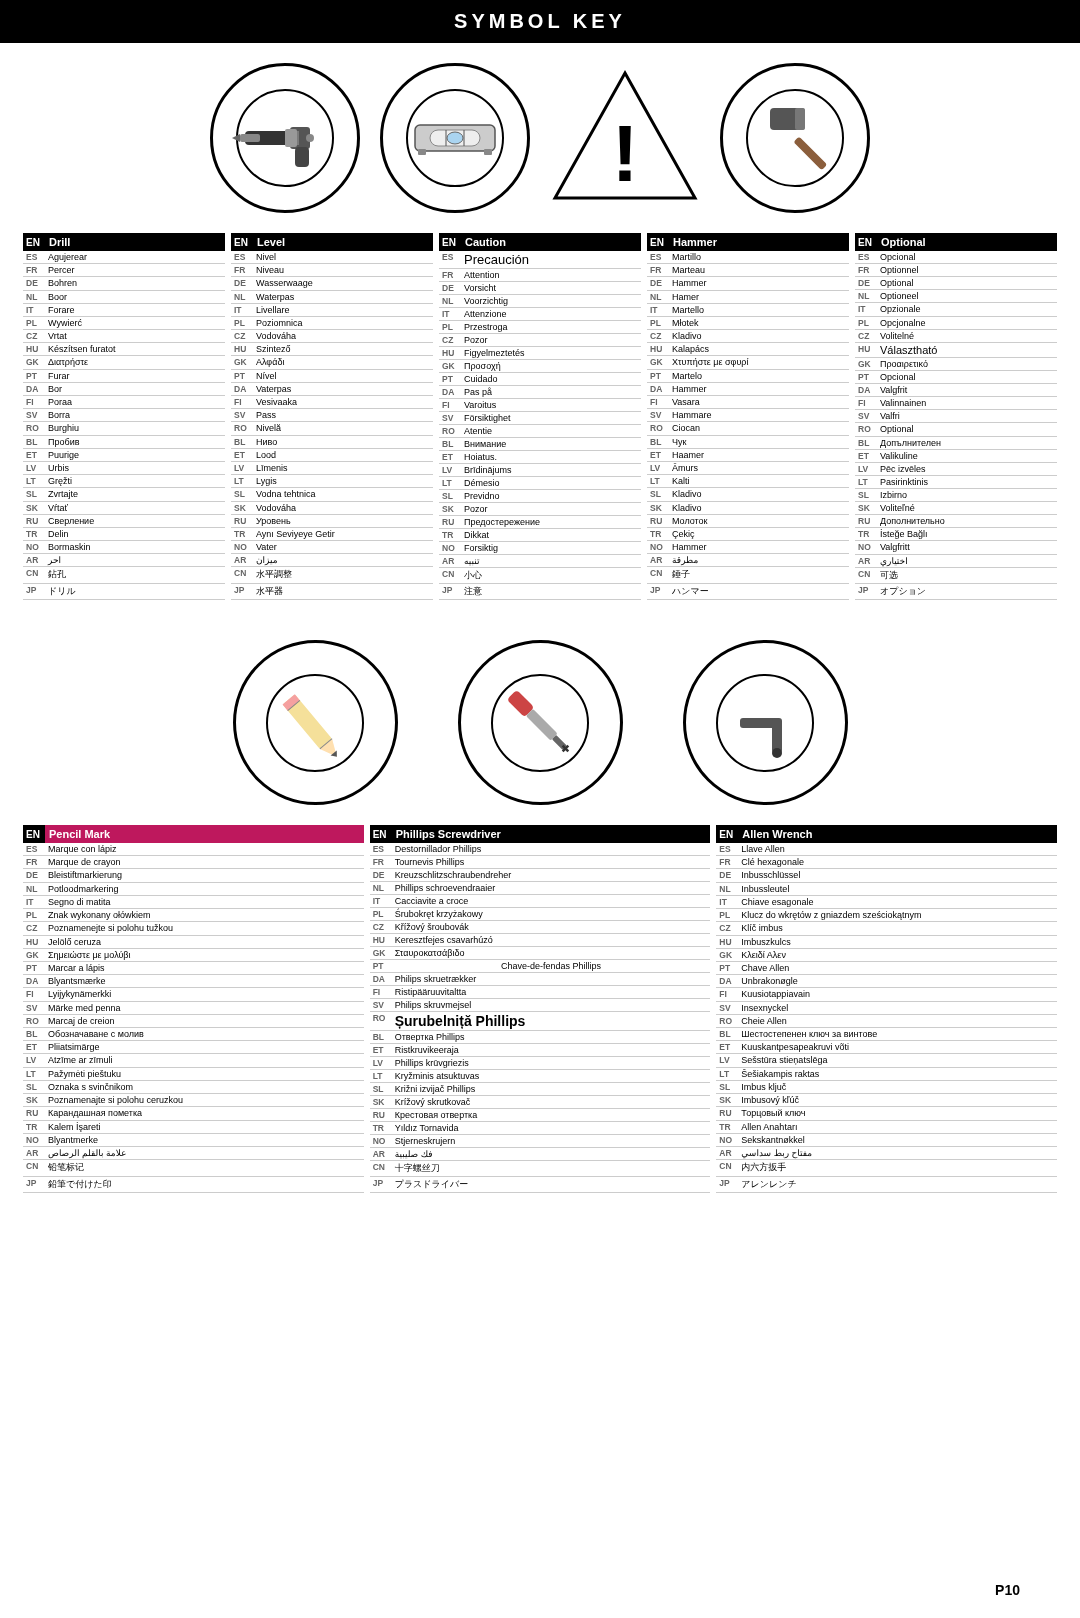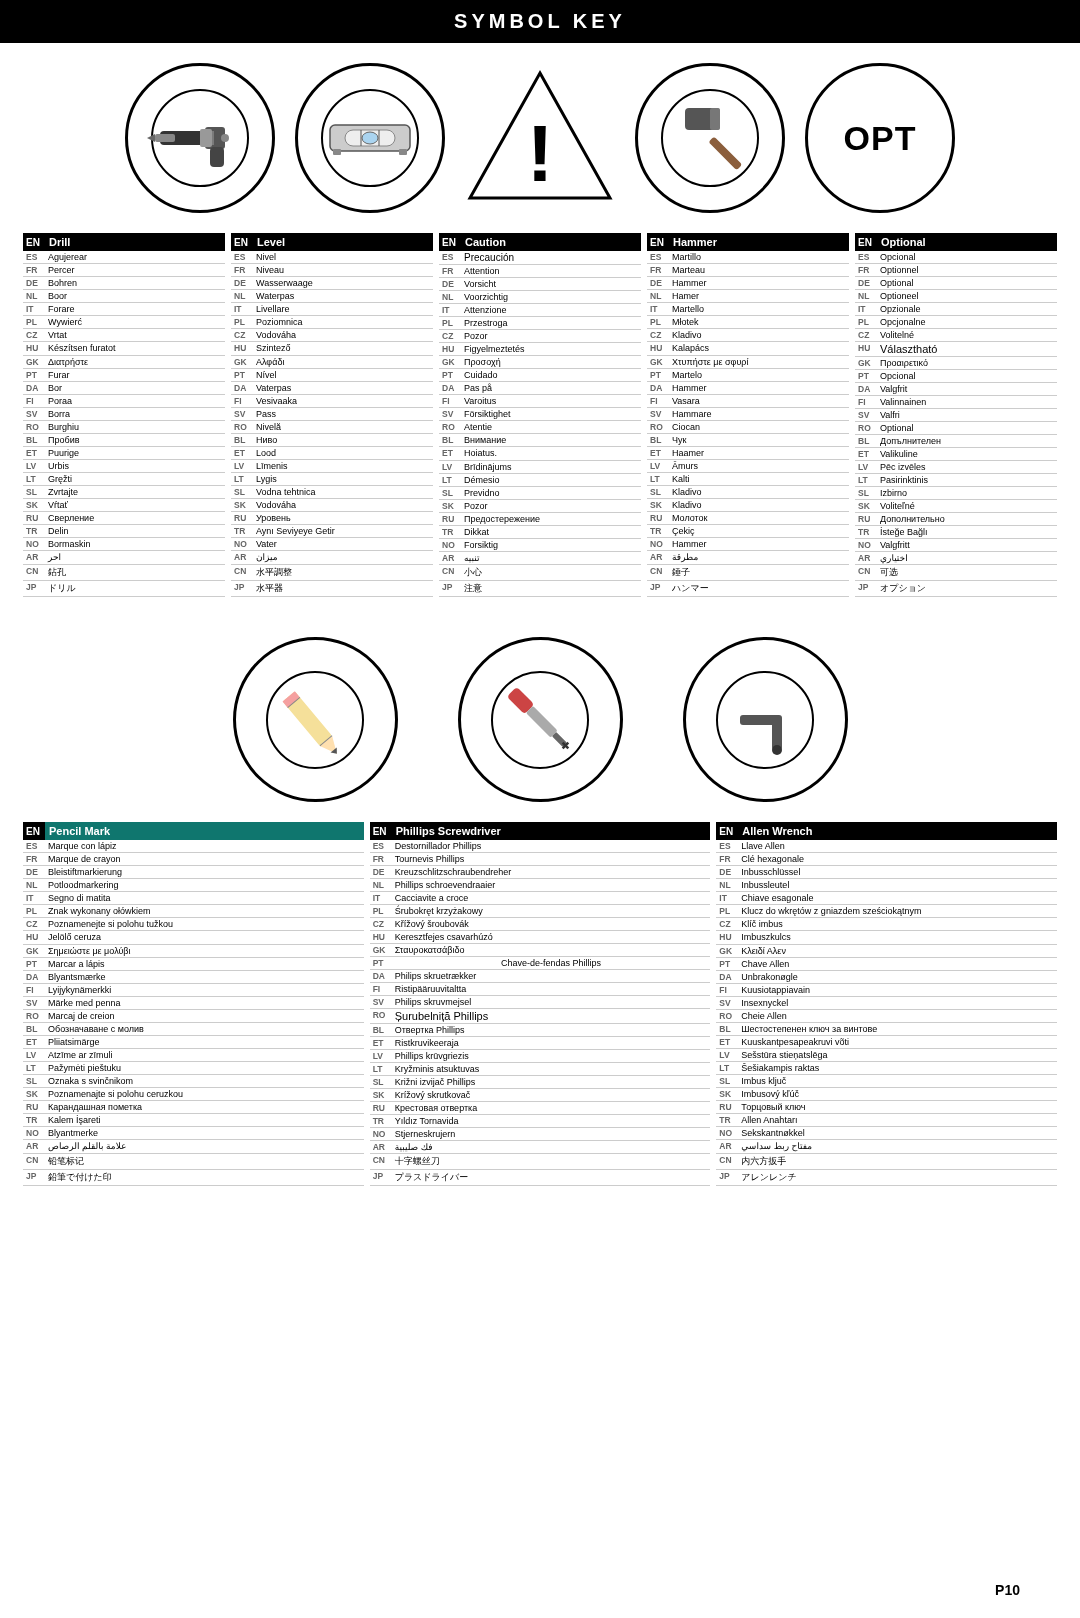--- a/index.html
+++ b/index.html
@@ -182,23 +182,20 @@
       <ellipse cx="55" cy="55" rx="48" ry="48" fill="#fff" stroke="#000" stroke-width="2"></ellipse>
 
       <rect x="55" y="55" width="8" height="40" rx="3" transform="rotate(-45 59 59)" fill="#8B5E3C"></rect>
 
       <rect x="30" y="25" width="35" height="22" rx="4" fill="#555"></rect>
 
       <rect x="55" y="25" width="10" height="22" rx="2" fill="#777"></rect>
     </svg>
   </div>
 
-  <div class="opt-circle">
-    <span style="font-size:34px;font-weight:bold;letter-spacing:1px;">OPT</span>
-  </div>
 
 </div>
 
 <div class="tables-row" id="tables-top">
     <table class="lang-table">
       <thead>
         <tr>
           <th style="background: rgb(0, 0, 0); color: rgb(255, 255, 255); padding: 3px;">EN</th>
           <th class="title-col" style="background: rgb(0, 0, 0); color: rgb(255, 255, 255); padding: 3px 4px; font-weight: bold; font-size: 11px;">Drill</th>
         </tr>
@@ -427,21 +424,21 @@
     <table class="lang-table">
       <thead>
         <tr>
           <th style="background: rgb(0, 0, 0); color: rgb(255, 255, 255); padding: 3px;">EN</th>
           <th class="title-col" style="background: rgb(0, 0, 0); color: rgb(255, 255, 255); padding: 3px 4px; font-weight: bold; font-size: 11px;">Caution</th>
         </tr>
       </thead>
       <tbody>
         <tr>
           <td style="color: rgb(102, 102, 102); font-size: 8.5px; font-weight: bold; white-space: nowrap;">ES</td>
-          <td style="font-size: 10px;">Precaución</td>
+          <td style="font-size: 13px;">Precaución</td>
         </tr>
         <tr>
           <td style="color: rgb(102, 102, 102); font-size: 8.5px; font-weight: bold; white-space: nowrap;">FR</td>
           <td style="font-size: 9px;">Attention</td>
         </tr>
         <tr>
           <td style="color: rgb(102, 102, 102); font-size: 8.5px; font-weight: bold; white-space: nowrap;">DE</td>
           <td style="font-size: 9px;">Vorsicht</td>
         </tr>
         <tr>
@@ -813,21 +810,21 @@
     </svg>
   </div>
 
 </div>
 
 <div class="tables-row2" id="tables-bottom" style="padding-left: 20px; padding-right: 20px;">
     <table class="lang-table">
       <thead>
         <tr>
           <th style="background: rgb(0, 0, 0); color: rgb(255, 255, 255); padding: 3px;">EN</th>
-          <th class="title-col" style="background: #0f766e; color: rgb(255, 255, 255); padding: 3px 4px; font-weight: bold; font-size: 11px;">Pencil Mark</th>
+          <th class="title-col" style="background: #be185d; color: rgb(255, 255, 255); padding: 3px 4px; font-weight: bold; font-size: 11px;">Pencil Mark</th>
         </tr>
       </thead>
       <tbody>
         <tr>
           <td style="color: rgb(102, 102, 102); font-size: 8.5px; font-weight: bold; white-space: nowrap;">ES</td>
           <td style="font-size: 9px;">Marque con lápiz</td>
         </tr>
         <tr>
           <td style="color: rgb(102, 102, 102); font-size: 8.5px; font-weight: bold; white-space: nowrap;">FR</td>
           <td style="font-size: 9px;">Marque de crayon</td>
@@ -985,21 +982,21 @@
         <tr>
           <td style="color: rgb(102, 102, 102); font-size: 8.5px; font-weight: bold; white-space: nowrap;">FI</td>
           <td style="font-size: 9px;">Ristipääruuvitaltta</td>
         </tr>
         <tr>
           <td style="color: rgb(102, 102, 102); font-size: 8.5px; font-weight: bold; white-space: nowrap;">SV</td>
           <td style="font-size: 9px;">Philips skruvmejsel</td>
         </tr>
         <tr>
           <td style="color: rgb(102, 102, 102); font-size: 8.5px; font-weight: bold; white-space: nowrap;">RO</td>
-          <td style="font-size: 11px;">Șurubelniță Phillips</td>
+          <td style="font-size: 14px; font-weight: bold;">Șurubelniță Phillips</td>
         </tr>
         <tr>
           <td style="color: rgb(102, 102, 102); font-size: 8.5px; font-weight: bold; white-space: nowrap;">BL</td>
           <td style="font-size: 9px;">Отвертка Phillips</td>
         </tr>
         <tr>
           <td style="color: rgb(102, 102, 102); font-size: 8.5px; font-weight: bold; white-space: nowrap;">ET</td>
           <td style="font-size: 9px;">Ristkruvikeeraja</td>
         </tr>
         <tr>

